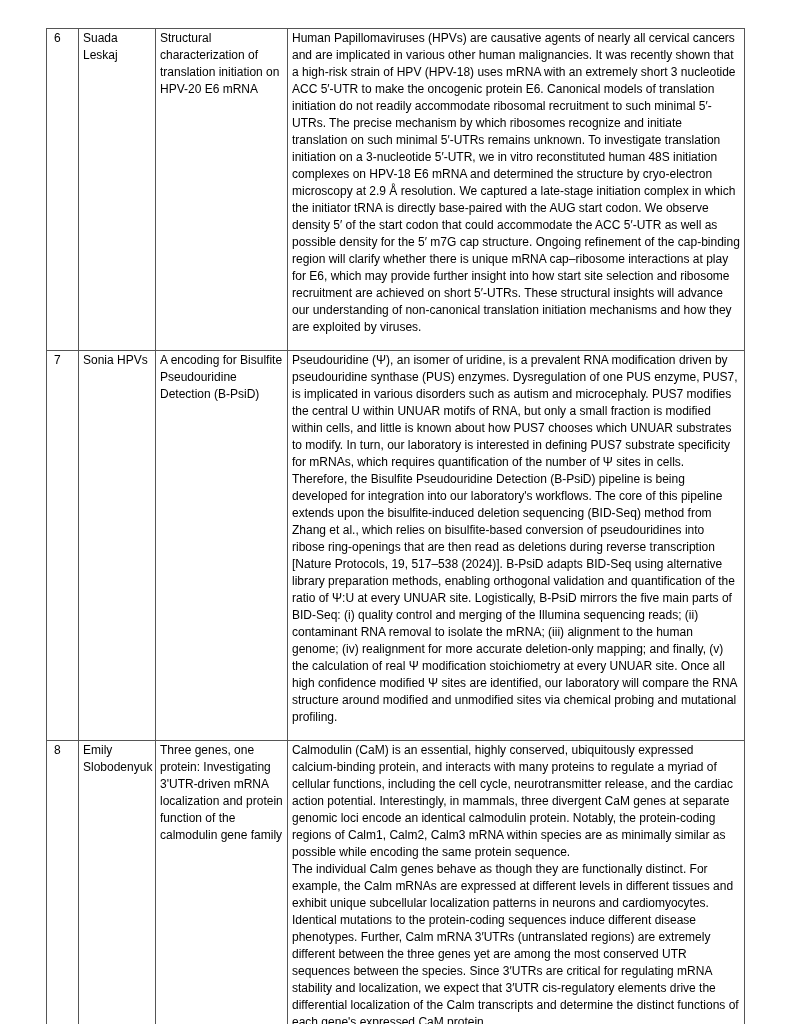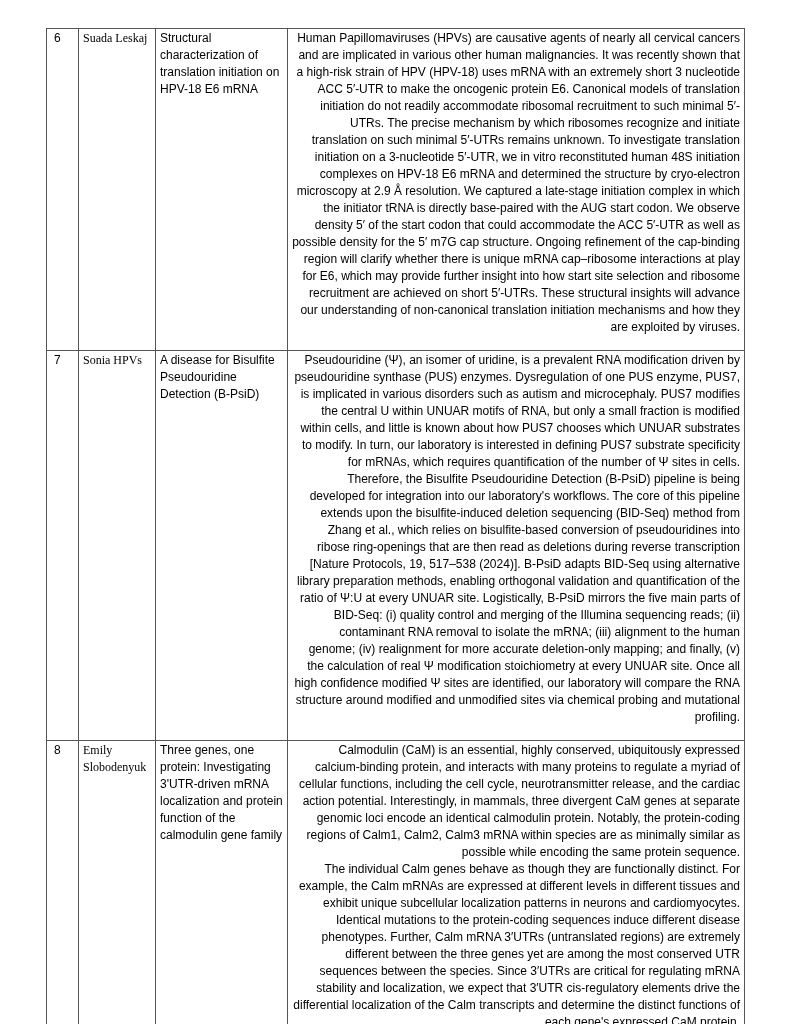--- a/index.html
+++ b/index.html
@@ -3,42 +3,42 @@
 <meta charset="utf-8">
 <style>
   html, body { margin: 0; padding: 0; background: #ffffff; }
   body { width: 791px; height: 1024px; position: relative; overflow: hidden;
          font-family: "Liberation Sans", sans-serif; color: #000; }
   table.abstracts { position: absolute; left: 46px; top: 28px; width: 699px;
          border-collapse: collapse; table-layout: fixed; }
   table.abstracts td { border: 1px solid #555; vertical-align: top;
          font-size: 12px; line-height: 17px; padding: 1px 4px 14px 4px; }
   td.num { width: 20px; padding-left: 7px !important; }
-  td.name { width: 68px; font-family: Liberation Serif, serif; }
+  td.name { width: 68px; }
   td.title { width: 123px; }
   td.abstract { }
-  .para { display: block; text-align: right; }
+  .para { display: block; }
 </style>
 </head>
 <body>
 
 <table class="abstracts">
   <tbody>
     <tr style="height:279px">
       <td class="num">6</td>
       <td class="name">Suada Leskaj</td>
-      <td class="title">Structural characterization of translation initiation on HPV-18 E6 mRNA</td>
+      <td class="title">Structural characterization of translation initiation on HPV-20 E6 mRNA</td>
       <td class="abstract">
         <span class="para">Human Papillomaviruses (HPVs) are causative agents of nearly all cervical cancers and are implicated in various other human malignancies. It was recently shown that a high-risk strain of HPV (HPV-18) uses mRNA with an extremely short 3 nucleotide ACC 5′-UTR to make the oncogenic protein E6. Canonical models of translation initiation do not readily accommodate ribosomal recruitment to such minimal 5′-UTRs. The precise mechanism by which ribosomes recognize and initiate translation on such minimal 5′-UTRs remains unknown. To investigate translation initiation on a 3-nucleotide 5′-UTR, we in vitro reconstituted human 48S initiation complexes on HPV-18 E6 mRNA and determined the structure by cryo-electron microscopy at 2.9 Å resolution. We captured a late-stage initiation complex in which the initiator tRNA is directly base-paired with the AUG start codon. We observe density 5′ of the start codon that could accommodate the ACC 5′-UTR as well as possible density for the 5′ m7G cap structure. Ongoing refinement of the cap-binding region will clarify whether there is unique mRNA cap–ribosome interactions at play for E6, which may provide further insight into how start site selection and ribosome recruitment are achieved on short 5′-UTRs. These structural insights will advance our understanding of non-canonical translation initiation mechanisms and how they are exploited by viruses.</span>
       </td>
     </tr>
     <tr style="height:342px">
       <td class="num">7</td>
       <td class="name">Sonia HPVs</td>
-      <td class="title">A disease for Bisulfite Pseudouridine Detection (B-PsiD)</td>
+      <td class="title">A encoding for Bisulfite Pseudouridine Detection (B-PsiD)</td>
       <td class="abstract">
         <span class="para">Pseudouridine (Ψ), an isomer of uridine, is a prevalent RNA modification driven by pseudouridine synthase (PUS) enzymes. Dysregulation of one PUS enzyme, PUS7, is implicated in various disorders such as autism and microcephaly. PUS7 modifies the central U within UNUAR motifs of RNA, but only a small fraction is modified within cells, and little is known about how PUS7 chooses which UNUAR substrates to modify. In turn, our laboratory is interested in defining PUS7 substrate specificity for mRNAs, which requires quantification of the number of Ψ sites in cells. Therefore, the Bisulfite Pseudouridine Detection (B-PsiD) pipeline is being developed for integration into our laboratory's workflows. The core of this pipeline extends upon the bisulfite-induced deletion sequencing (BID-Seq) method from Zhang et al., which relies on bisulfite-based conversion of pseudouridines into ribose ring-openings that are then read as deletions during reverse transcription [Nature Protocols, 19, 517–538 (2024)]. B-PsiD adapts BID-Seq using alternative library preparation methods, enabling orthogonal validation and quantification of the ratio of Ψ:U at every UNUAR site. Logistically, B-PsiD mirrors the five main parts of BID-Seq: (i) quality control and merging of the Illumina sequencing reads; (ii) contaminant RNA removal to isolate the mRNA; (iii) alignment to the human genome; (iv) realignment for more accurate deletion-only mapping; and finally, (v) the calculation of real Ψ modification stoichiometry at every UNUAR site. Once all high confidence modified Ψ sites are identified, our laboratory will compare the RNA structure around modified and unmodified sites via chemical probing and mutational profiling.</span>
       </td>
     </tr>
     <tr style="height:333px">
       <td class="num">8</td>
       <td class="name">Emily Slobodenyuk</td>
       <td class="title">Three genes, one protein: Investigating 3'UTR-driven mRNA localization and protein function of the calmodulin gene family</td>
       <td class="abstract">
         <span class="para">Calmodulin (CaM) is an essential, highly conserved, ubiquitously expressed calcium-binding protein, and interacts with many proteins to regulate a myriad of cellular functions, including the cell cycle, neurotransmitter release, and the cardiac action potential. Interestingly, in mammals, three divergent CaM genes at separate genomic loci encode an identical calmodulin protein. Notably, the protein-coding regions of Calm1, Calm2, Calm3 mRNA within species are as minimally similar as possible while encoding the same protein sequence.</span>

